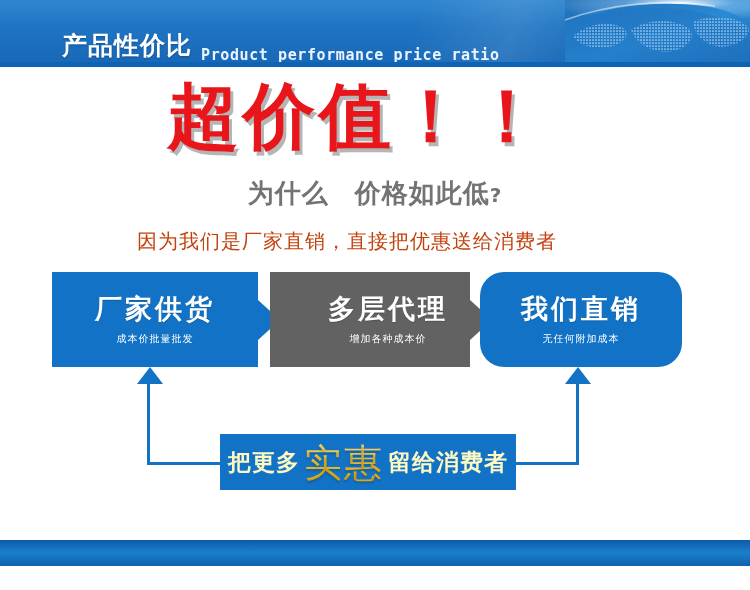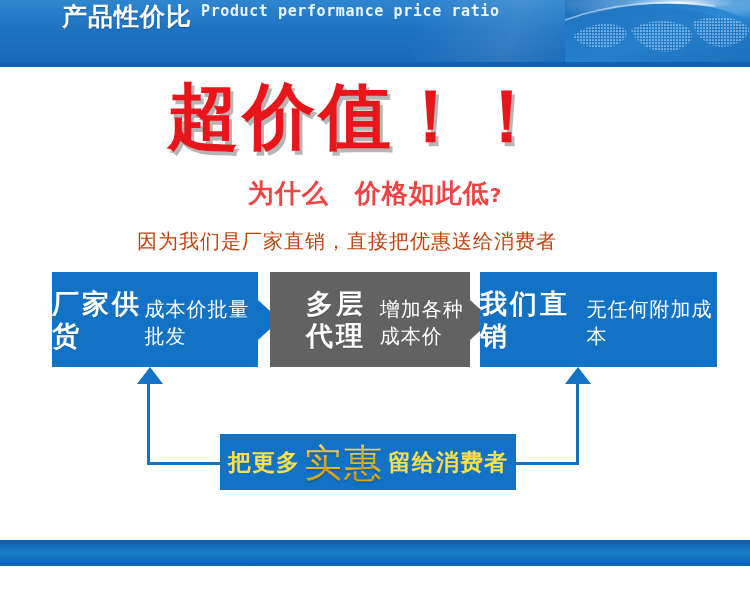--- a/index.html
+++ b/index.html
@@ -24,21 +24,21 @@
   #globe-graphic {
     position:absolute; right:0; top:0; width:185px; height:62px;
     overflow:hidden;
   }
   #header-underline {
     position:absolute; left:0; top:62px; width:750px; height:5px;
     background:#0f63b4;
   }
   #header-title-wrap {
     position:absolute; left:62px; top:0; height:62px;
-    display:flex; align-items:flex-start; gap:9px;
+    display:flex; align-items:flex-end; gap:9px;
   }
   #header-cn {
     color:#ffffff; font-size:25px; font-weight:700; letter-spacing:1px;
     text-shadow:0 1px 2px rgba(0,30,70,.35);
   }
   #header-en {
     color:#eaf4ff; font-size:15px; font-weight:600; letter-spacing:.6px;
     font-family:"DejaVu Sans Mono","Liberation Mono",monospace;
     position:relative; top:2px;
   }
@@ -52,53 +52,53 @@
     text-shadow:3px 4px 0 rgba(120,120,120,.55);
     font-family:"DejaVu Sans","Liberation Sans",sans-serif;
   }
 
   
   #question-line {
     position:absolute; left:0; top:176px; width:750px;
     display:flex; justify-content:center; align-items:baseline; gap:26px;
   }
   .q-blue {
-    color:#ef4444; font-size:26px; font-weight:700; letter-spacing:1px;
+    color:#737373; font-size:26px; font-weight:700; letter-spacing:1px;
   }
   #q-gold {
     font-size:37px; font-weight:700; letter-spacing:2px;
     background:linear-gradient(180deg,#f7d270 0%,#e9b423 48%,#d29a08 100%);
     -webkit-background-clip:text; background-clip:text;
     -webkit-text-fill-color:transparent; color:#e0a815;
     text-shadow:0 2px 2px rgba(150,150,150,.35);
     position:relative; top:3px;
   }
   #q-mark { font-size:20px; }
 
   
   #subtitle {
     position:absolute; left:0; top:228px; width:694px; text-align:center;
     color:#c2410c; font-size:20px; letter-spacing:1px;
   }
 
   
   .flow-box {
     position:absolute; top:272px; height:95px;
-    display:flex; flex-direction:row; align-items:center; justify-content:center;
+    display:flex; flex-direction:column; align-items:center; justify-content:center;
     color:#ffffff;
   }
   #flow-box-1 { left:52px;  width:206px; background:#1273c6; }
   #flow-box-2 { left:270px; width:200px; background:#626262;padding-left:36px; }
-  #flow-box-3 { left:480px; width:237px; background:#1273c6; }
+  #flow-box-3 { left:480px; width:202px; background:#1273c6;border-radius:24px; }
   .flow-title {
     font-size:27px; font-weight:700; letter-spacing:3px; line-height:1.15;
     text-shadow:0 1px 1px rgba(0,0,0,.18);
   }
   .flow-sub {
-    font-size:20px; font-weight:400; letter-spacing:1px; margin-top:7px;
+    font-size:10px; font-weight:400; letter-spacing:1px; margin-top:7px;
   }
 
   
   .chevron {
     position:absolute; top:300px; width:22px; height:40px;
   }
 
   
   .up-arrow {
     position:absolute; width:26px; height:17px;
@@ -119,21 +119,21 @@
   #conn-right-v  { left:576px; top:383px;  width:3px;  height:82px; }
   #conn-right-h  { left:497px; top:462px;  width:82px; height:3px; }
 
   
   #bottom-banner {
     position:absolute; left:220px; top:434px; width:296px; height:56px;
     background:#1273c6;
     display:flex; align-items:center; justify-content:center;
   }
   .bb-white {
-    color:#fde047; font-size:23px; font-weight:700; letter-spacing:1px;
+    color:#fef9c3; font-size:23px; font-weight:700; letter-spacing:1px;
   }
   #bb-gold {
     font-size:38px; font-weight:400; letter-spacing:2px; margin:0 4px;
     background:linear-gradient(180deg,#ffe08a 0%,#f5c129 45%,#e0a405 100%);
     -webkit-background-clip:text; background-clip:text;
     -webkit-text-fill-color:transparent; color:#f2c02a;
     text-shadow:0 2px 2px rgba(0,0,0,.18);
     position:relative; top:1px;
   }
 

